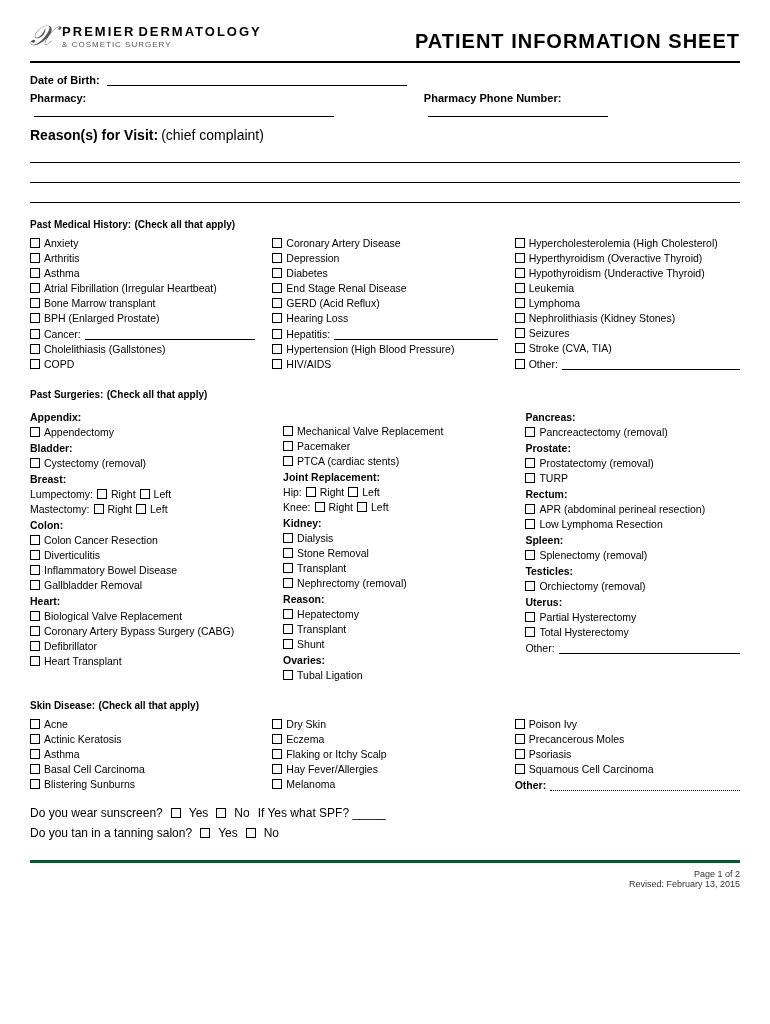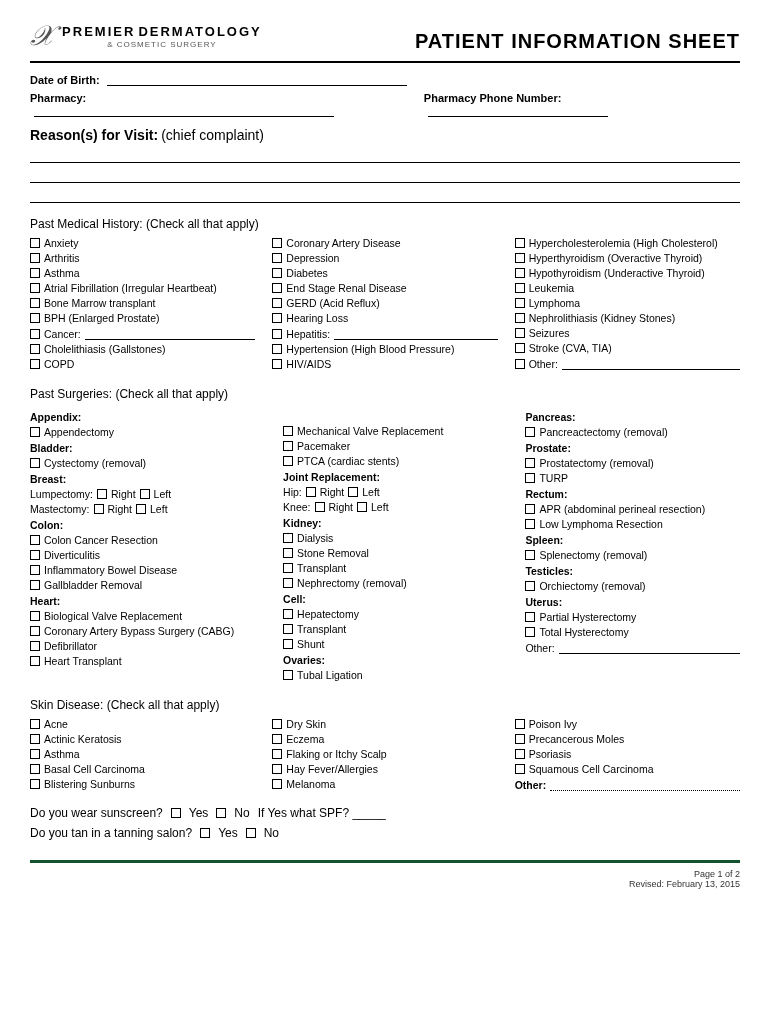--- a/index.html
+++ b/index.html
@@ -20,21 +20,20 @@
       padding-bottom: 8px;
       margin-bottom: 10px;
     }
     .logo-area {
       display: flex;
       align-items: center;
       gap: 8px;
     }
     .logo-text {
       line-height: 1.2;
-      text-align: center;
     }
     .logo-text .premier {
       font-size: 13px;
       font-weight: bold;
       letter-spacing: 2px;
     }
     .logo-text .sub {
       font-size: 8px;
       letter-spacing: 1px;
       color: #555;
@@ -95,22 +94,22 @@
       height: 16px;
       margin-bottom: 4px;
     }
     .section-title {
       font-weight: bold;
       font-size: 12px;
       margin-top: 14px;
       margin-bottom: 6px;
     }
     .section-title span {
-      font-weight: normal;
-      font-size: 12px;
+      font-weight: bold;
+      font-size: 10px;
       text-align: center;
     }
     .columns-3 {
       display: flex;
       gap: 17px;
       width: 100%;
       justify-content: space-between;
     }
     .col {
       flex: 1;
@@ -440,21 +439,21 @@
           <span>Stone Removal</span>
         </div>
       <div class="checkbox-item">
           <span class="checkbox-box"></span>
           <span>Transplant</span>
         </div>
       <div class="checkbox-item">
           <span class="checkbox-box"></span>
           <span>Nephrectomy (removal)</span>
         </div>
-      <div class="sub-label">Cell:</div>
+      <div class="sub-label">Reason:</div>
       <div class="checkbox-item">
           <span class="checkbox-box"></span>
           <span>Hepatectomy</span>
         </div>
       <div class="checkbox-item">
           <span class="checkbox-box"></span>
           <span>Transplant</span>
         </div>
       <div class="checkbox-item">
           <span class="checkbox-box"></span>

